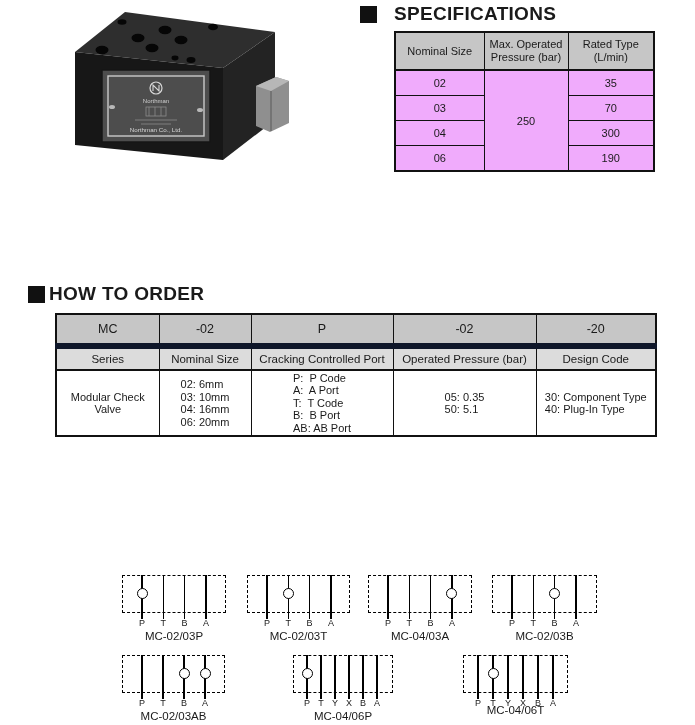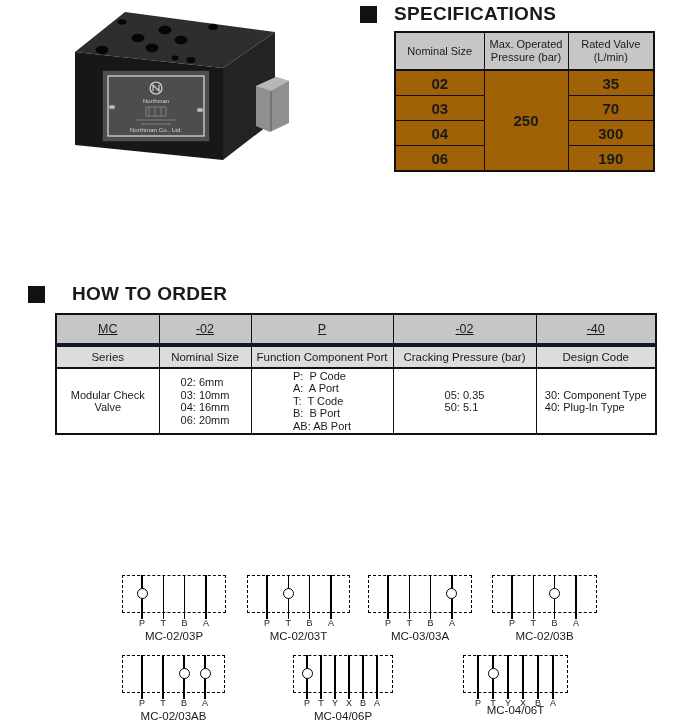--- a/index.html
+++ b/index.html
@@ -7,39 +7,39 @@
     position:relative;width:695px;height:725px;background:#ffffff;
     font-family:"Liberation Sans", sans-serif;color:#1a1a1a;overflow:hidden;
   }
   
   .section-header{position:absolute;display:flex;align-items:center;}
   .sq{width:17px;height:17px;background:#111;flex:0 0 auto;}
   .section-title{font-size:19px;font-weight:bold;letter-spacing:.3px;white-space:nowrap;}
   #spec-header{left:360px;top:3px;}
   #spec-header .section-title{margin-left:17px;}
   #order-header{left:28px;top:283px;}
-  #order-header .section-title{margin-left:27px;}
+  #order-header .section-title{margin-left:4px;}
   #symbols-header{left:28px;top:529px;}
   #symbols-header .section-title{margin-left:10px;}
 
   
   #photo{position:absolute;left:45px;top:10px;width:280px;height:205px;}
 
   
   #spec-table{position:absolute;left:394px;top:31px;border-collapse:collapse;table-layout:fixed;}
   #spec-table td{border:1px solid #111;text-align:center;vertical-align:middle;padding:0;}
   #spec-table .hd{background:#c6c6c6;font-size:11px;line-height:13px;height:36px;}
-  #spec-table .cell{font-size:15px;height:24px;background:#a16207;font-weight:bold;}
+  #spec-table .cell{font-size:11px;height:24px;background:#f0abfc;}
   #spec-table{border:2px solid #111;}
   #spec-table .hd{border-bottom:2px solid #111;}
 
   
   #order-table{position:absolute;left:55px;top:313px;border-collapse:collapse;table-layout:fixed;border:2px solid #111;}
   #order-table td{border:1.5px solid #111;text-align:center;vertical-align:middle;padding:0;}
-  #order-table .code{background:#c6c6c6;font-size:12.5px;height:28px;border-bottom:4px solid #0f172a;text-decoration:underline;}
+  #order-table .code{background:#c6c6c6;font-size:12.5px;height:28px;border-bottom:6px solid #0f172a;}
   #order-table .lbl{background:#dcdcdc;font-size:11.5px;height:20px;border-bottom:2px solid #111;}
   #order-table .det{height:64px;font-size:11px;background:#fff;}
   .lines{display:inline-block;text-align:left;line-height:12.5px;white-space:pre;}
 
   
   #symbols-canvas{position:absolute;left:0;top:0;width:695px;height:725px;pointer-events:none;}
   .symbol{position:absolute;}
   .sym-box{position:absolute;left:0;top:0;box-sizing:border-box;border:1.5px dashed #000;}
   .sym-line{position:absolute;top:0;width:1.5px;background:#000;}
   .sym-valve{position:absolute;box-sizing:border-box;width:11px;height:11px;border:1.6px solid #000;border-radius:50%;background:#fff;}
@@ -108,21 +108,21 @@
         <col style="width:86px">
       </colgroup>
     <tbody>
       <tr>
         <td class="hd">Nominal Size</td>
         <td class="hd">
           <div>Max. Operated</div>
           <div>Pressure (bar)</div>
         </td>
         <td class="hd">
-          <div>Rated Valve</div>
+          <div>Rated Type</div>
           <div>(L/min)</div>
         </td>
       </tr>
       <tr>
         <td class="cell">02</td>
         <td class="cell" rowspan="4">250</td>
         <td class="cell">35</td>
       </tr>
       <tr>
         <td class="cell">03</td>
@@ -151,27 +151,27 @@
         <col style="width:142px">
         <col style="width:143px">
         <col style="width:120px">
       </colgroup>
     <tbody>
       <tr>
         <td class="code">MC</td>
         <td class="code">-02</td>
         <td class="code">P</td>
         <td class="code">-02</td>
-        <td class="code">-40</td>
+        <td class="code">-20</td>
       </tr>
       <tr>
         <td class="lbl">Series</td>
         <td class="lbl">Nominal Size</td>
-        <td class="lbl">Function Component Port</td>
-        <td class="lbl">Cracking Pressure (bar)</td>
+        <td class="lbl">Cracking Controlled Port</td>
+        <td class="lbl">Operated Pressure (bar)</td>
         <td class="lbl">Design Code</td>
       </tr>
       <tr>
         <td class="det">Modular Check Valve</td>
         <td class="det"><div class="lines"><div>02: 6mm</div><div>03: 10mm</div><div>04: 16mm</div><div>06: 20mm</div></div></td>
         <td class="det"><div class="lines"><div>P:  P Code</div><div>A:  A Port</div><div>T:  T Code</div><div>B:  B Port</div><div>AB: AB Port</div></div></td>
         <td class="det"><div class="lines"><div>05: 0.35</div><div>50: 5.1</div></div></td>
         <td class="det"><div class="lines"><div>30: Component Type</div><div>40: Plug-In Type</div></div></td>
       </tr>
     </tbody>
@@ -209,21 +209,21 @@
         <div class="sym-box" style="width: 104px; height: 38px;"></div>
         <div class="sym-line" style="left: 19.3px; height: 44px;"></div>
         <div class="sym-port" style="left: 12px; top: 43px;">P</div>
         <div class="sym-line" style="left: 40.5px; height: 44px;"></div>
         <div class="sym-port" style="left: 33.3px; top: 43px;">T</div>
         <div class="sym-line" style="left: 61.9px; height: 44px;"></div>
         <div class="sym-port" style="left: 54.6px; top: 43px;">B</div>
         <div class="sym-line" style="left: 83.2px; height: 44px;"></div>
         <div class="sym-valve" style="left: 78.4px; top: 13px;"></div>
         <div class="sym-port" style="left: 75.9px; top: 43px;">A</div>
-        <div class="sym-caption" style="left: -15px; right: -15px; top: 55px;">MC-03/03A</div>
+        <div class="sym-caption" style="left: -15px; right: -15px; top: 55px;">MC-04/03A</div>
       </div>
       <div class="symbol" style="left: 492px; top: 575px; width: 105px; height: 70px;">
         <div class="sym-box" style="width: 105px; height: 38px;"></div>
         <div class="sym-line" style="left: 19.3px; height: 44px;"></div>
         <div class="sym-port" style="left: 12px; top: 43px;">P</div>
         <div class="sym-line" style="left: 40.5px; height: 44px;"></div>
         <div class="sym-port" style="left: 33.3px; top: 43px;">T</div>
         <div class="sym-line" style="left: 61.9px; height: 44px;"></div>
         <div class="sym-valve" style="left: 57.1px; top: 13px;"></div>
         <div class="sym-port" style="left: 54.6px; top: 43px;">B</div>

